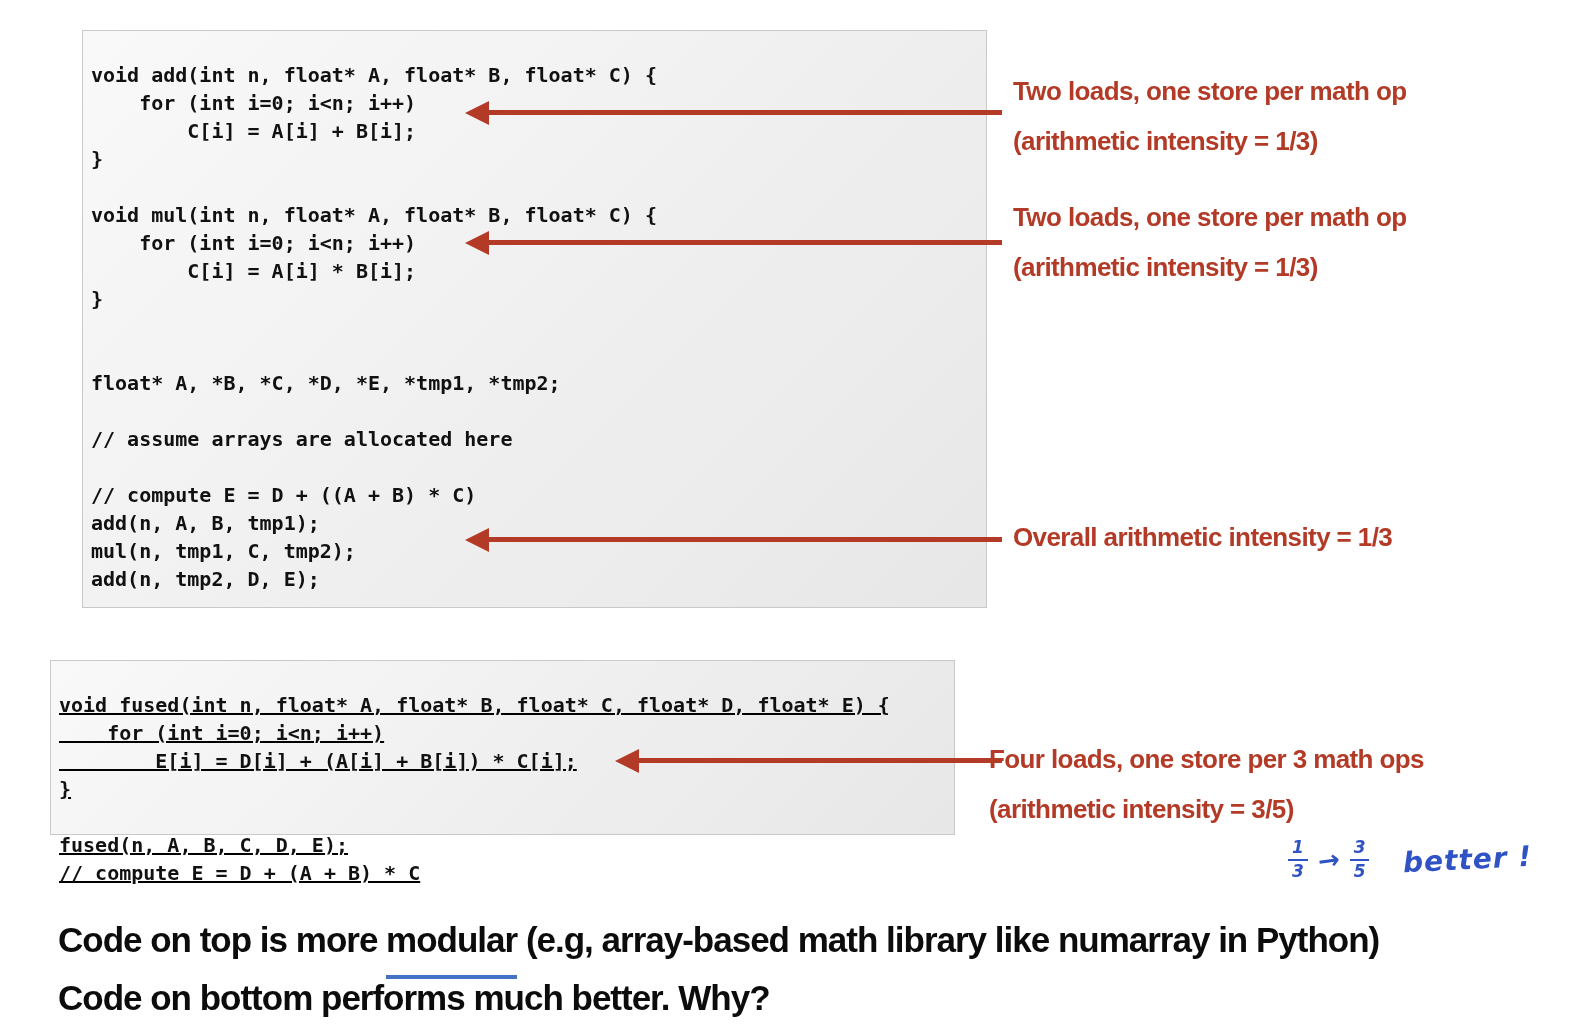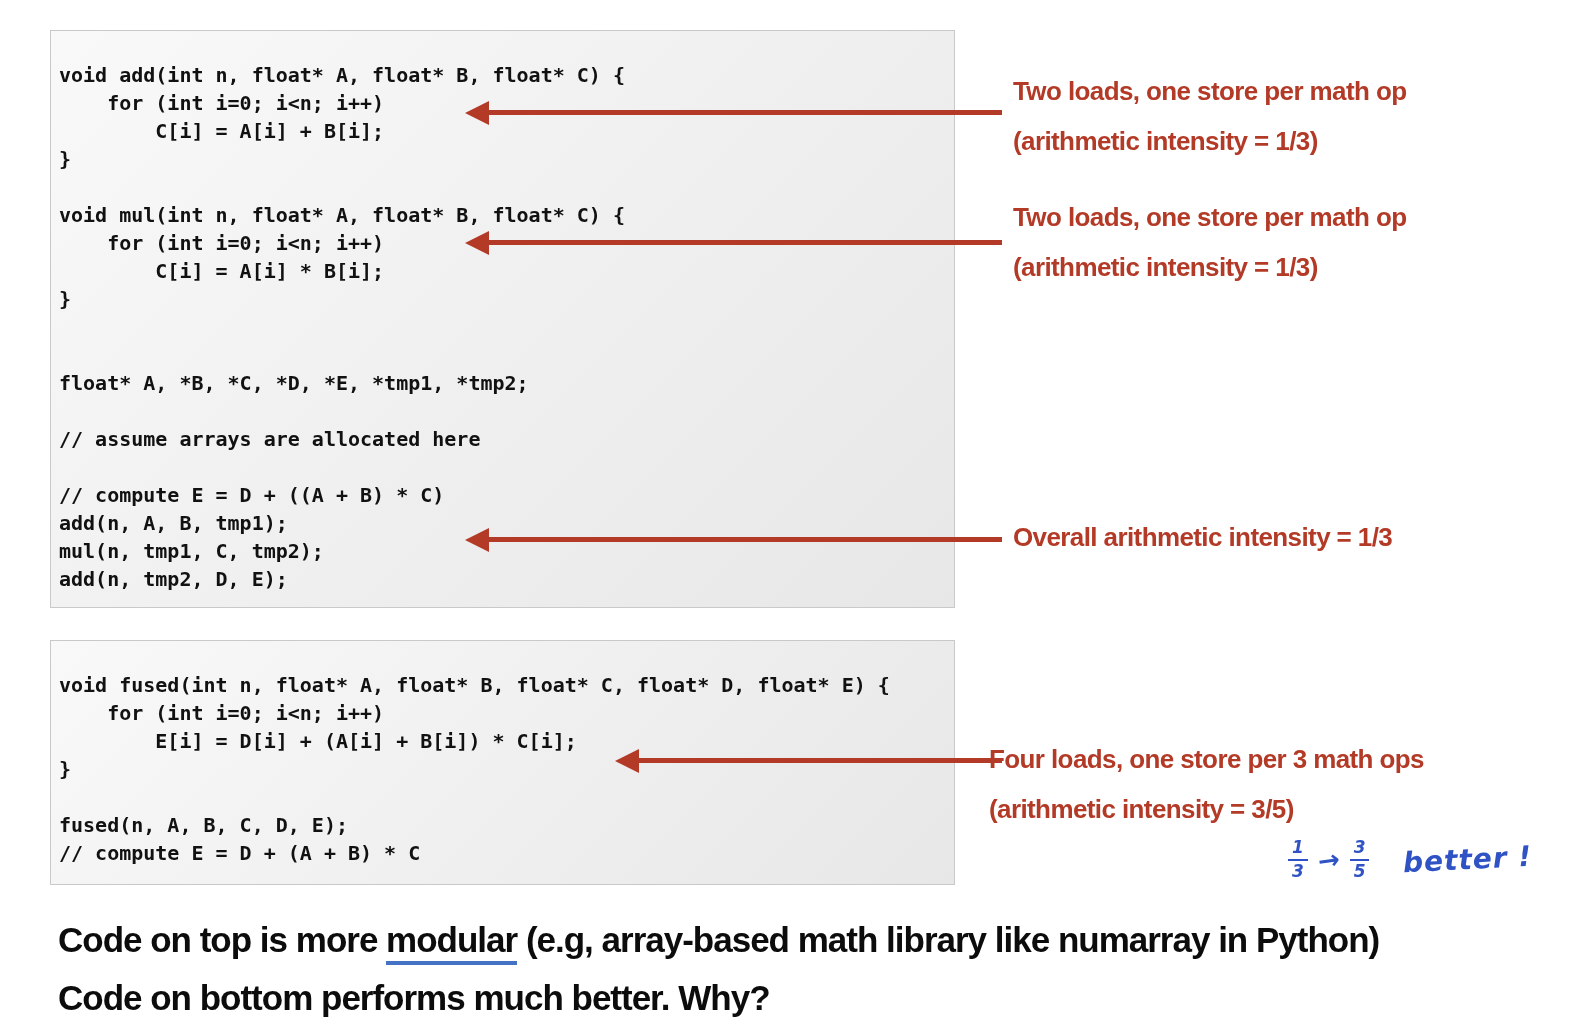--- a/index.html
+++ b/index.html
@@ -22,22 +22,22 @@
 
   
   .code-box {
     position: absolute;
     left: 50px;
     width: 905px;
     border: 1px solid #c9c9c9;
     background: linear-gradient(135deg, #f9f9f9 0%, #efefef 55%, #e7e7e7 100%);
     padding: 30px 10px 10px 8px;
   }
-  .code-box.top    { top: 30px;  height: 578px; }
-  .code-box.bottom { top: 640px; height: 245px; }
+  .code-box.top    { top: 30px;  height: 578px; margin-left: 32px; }
+  .code-box.bottom { top: 660px; height: 175px; text-decoration: underline; }
   .code-line {
     height: 28px;
     line-height: 28px;
     white-space: pre;
     font-family: "DejaVu Sans Mono", "Liberation Mono", monospace;
     font-weight: bold;
     font-size: 20px;
     color: #111111;
   }
 
@@ -104,21 +104,21 @@
     font-family: "Liberation Sans", sans-serif;
     font-weight: bold;
     font-size: 35px;
     letter-spacing: -1px;
     white-space: nowrap;
   }
   .footer-line.one { top: 920px; }
   .footer-line.two { top: 978px; }
   .underlined {
     border-bottom: 4px solid var(--underline-blue);
-    padding-bottom: 2px;
+    padding-bottom: 16px;
   }
 </style>
 </head>
 <body>
 
 <div class="slide">
 
   <div class="code-box top">
     <div class="code-line">void add(int n, float* A, float* B, float* C) {</div>
     <div class="code-line">    for (int i=0; i&lt;n; i++)</div>

